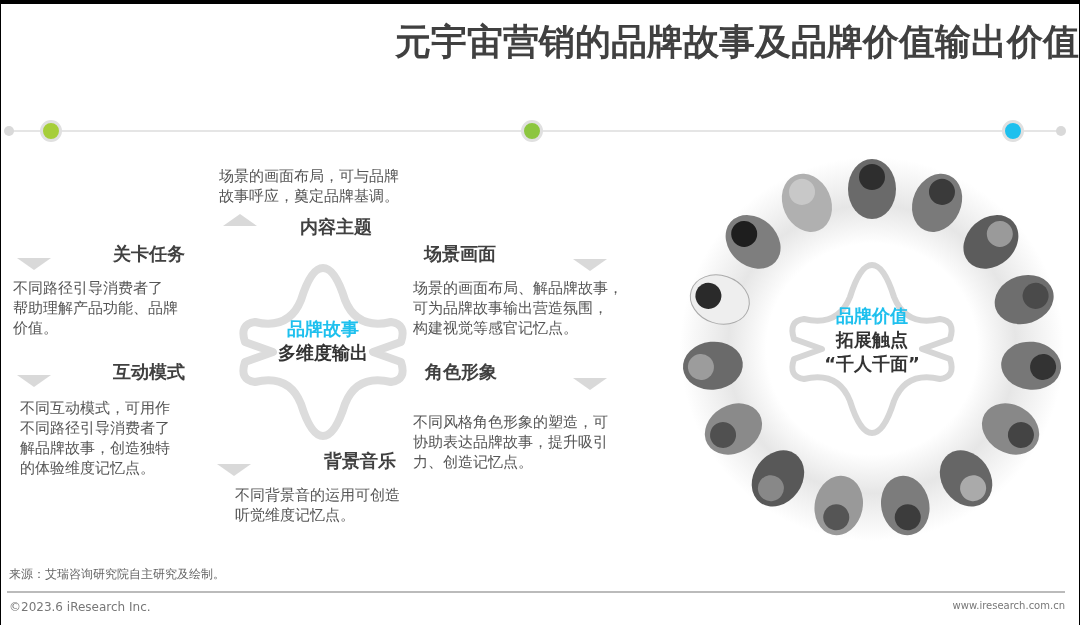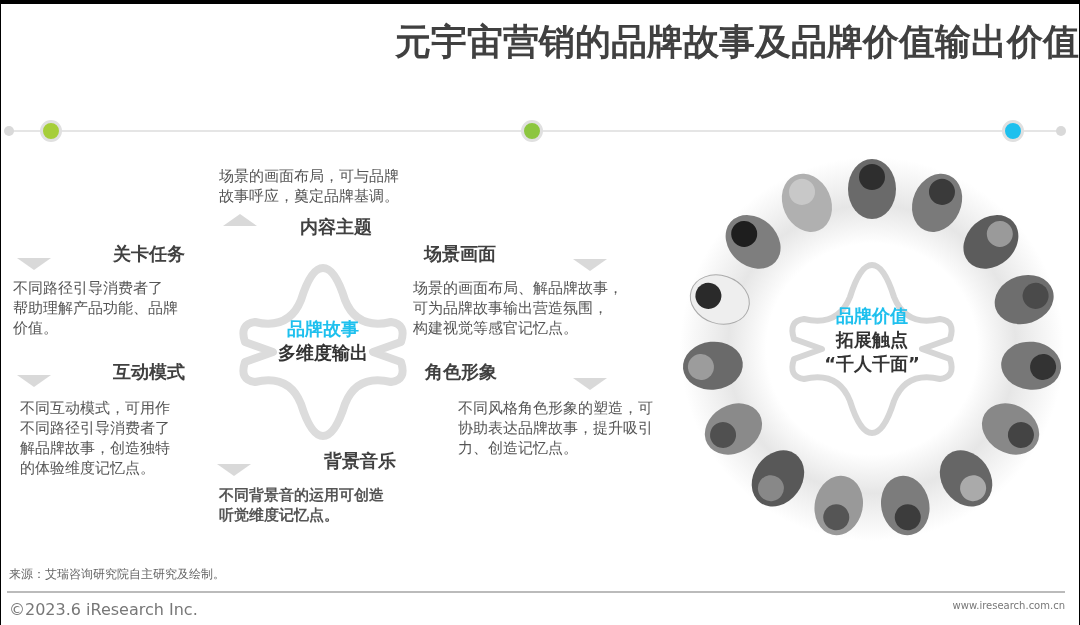--- a/index.html
+++ b/index.html
@@ -28,21 +28,21 @@
   .tri-up { position: absolute; width: 0; height: 0; border-left: 17px solid transparent; border-right: 17px solid transparent; border-bottom: 12px solid #d9d9d9; }
 
   .star-label { position: absolute; text-align: center; font-weight: bold; font-size: 18px; line-height: 23px; }
   .blue { color: #1ec0ee; }
   .dark { color: #333; }
 
   .people-ring { position: absolute; left: 676px; top: 150px; width: 390px; height: 390px; }
 
   .source { position: absolute; left: 8px; top: 562px; font-size: 12px; color: #666; }
   .footer-line { position: absolute; left: 6px; top: 587px; width: 1058px; height: 2px; background: #bbb; }
-  .copyright { position: absolute; left: 8px; top: 596px; font-size: 16px; color: #777; }
+  .copyright { position: absolute; left: 8px; top: 596px; font-size: 12px; color: #777; }
   .website { position: absolute; right: 14px; top: 596px; font-size: 10px; color: #777; }
 </style>
 </head>
 <body>
 
 <div class="page">
 
   <div class="title">元宇宙营销的品牌故事及品牌价值输出价值</div>
 
   <div class="timeline-line"></div>
@@ -77,36 +77,36 @@
   <div class="heading" style="left:112px; top:356px;">互动模式</div>
   <div class="text-block" style="left:19px; top:394px;">
     <div>不同互动模式，可用作</div>
     <div>不同路径引导消费者了</div>
     <div>解品牌故事，创造独特</div>
     <div>的体验维度记忆点。</div>
   </div>
 
   <div class="tri-down" style="left:216px; top:460px;"></div>
   <div class="heading" style="left:290px; top:445px;margin-left:33px;">背景音乐</div>
-  <div class="text-block" style="left:218px; top:481px;font-weight:bold;">
+  <div class="text-block" style="left:234px; top:481px;">
     <div>不同背景音的运用可创造</div>
     <div>听觉维度记忆点。</div>
   </div>
 
   <div class="heading" style="left:423px; top:238px;">场景画面</div>
   <div class="tri-down" style="left:572px; top:255px;"></div>
   <div class="text-block" style="left:412px; top:274px;">
     <div>场景的画面布局、解品牌故事，</div>
     <div>可为品牌故事输出营造氛围，</div>
     <div>构建视觉等感官记忆点。</div>
   </div>
 
   <div class="heading" style="left:424px; top:356px;">角色形象</div>
   <div class="tri-down" style="left:572px; top:374px;"></div>
-  <div class="text-block" style="left:412px; top:394px;margin-left:45px;">
+  <div class="text-block" style="left:412px; top:408px;">
     <div>不同风格角色形象的塑造，可</div>
     <div>协助表达品牌故事，提升吸引</div>
     <div>力、创造记忆点。</div>
   </div>
 
   <div class="people-ring">
     <svg width="390" height="390" viewBox="0 0 390 390">
       <defs>
         <radialGradient id="shadow" cx="50%" cy="50%" r="50%">
           <stop offset="55%" stop-color="#ffffff"></stop>

